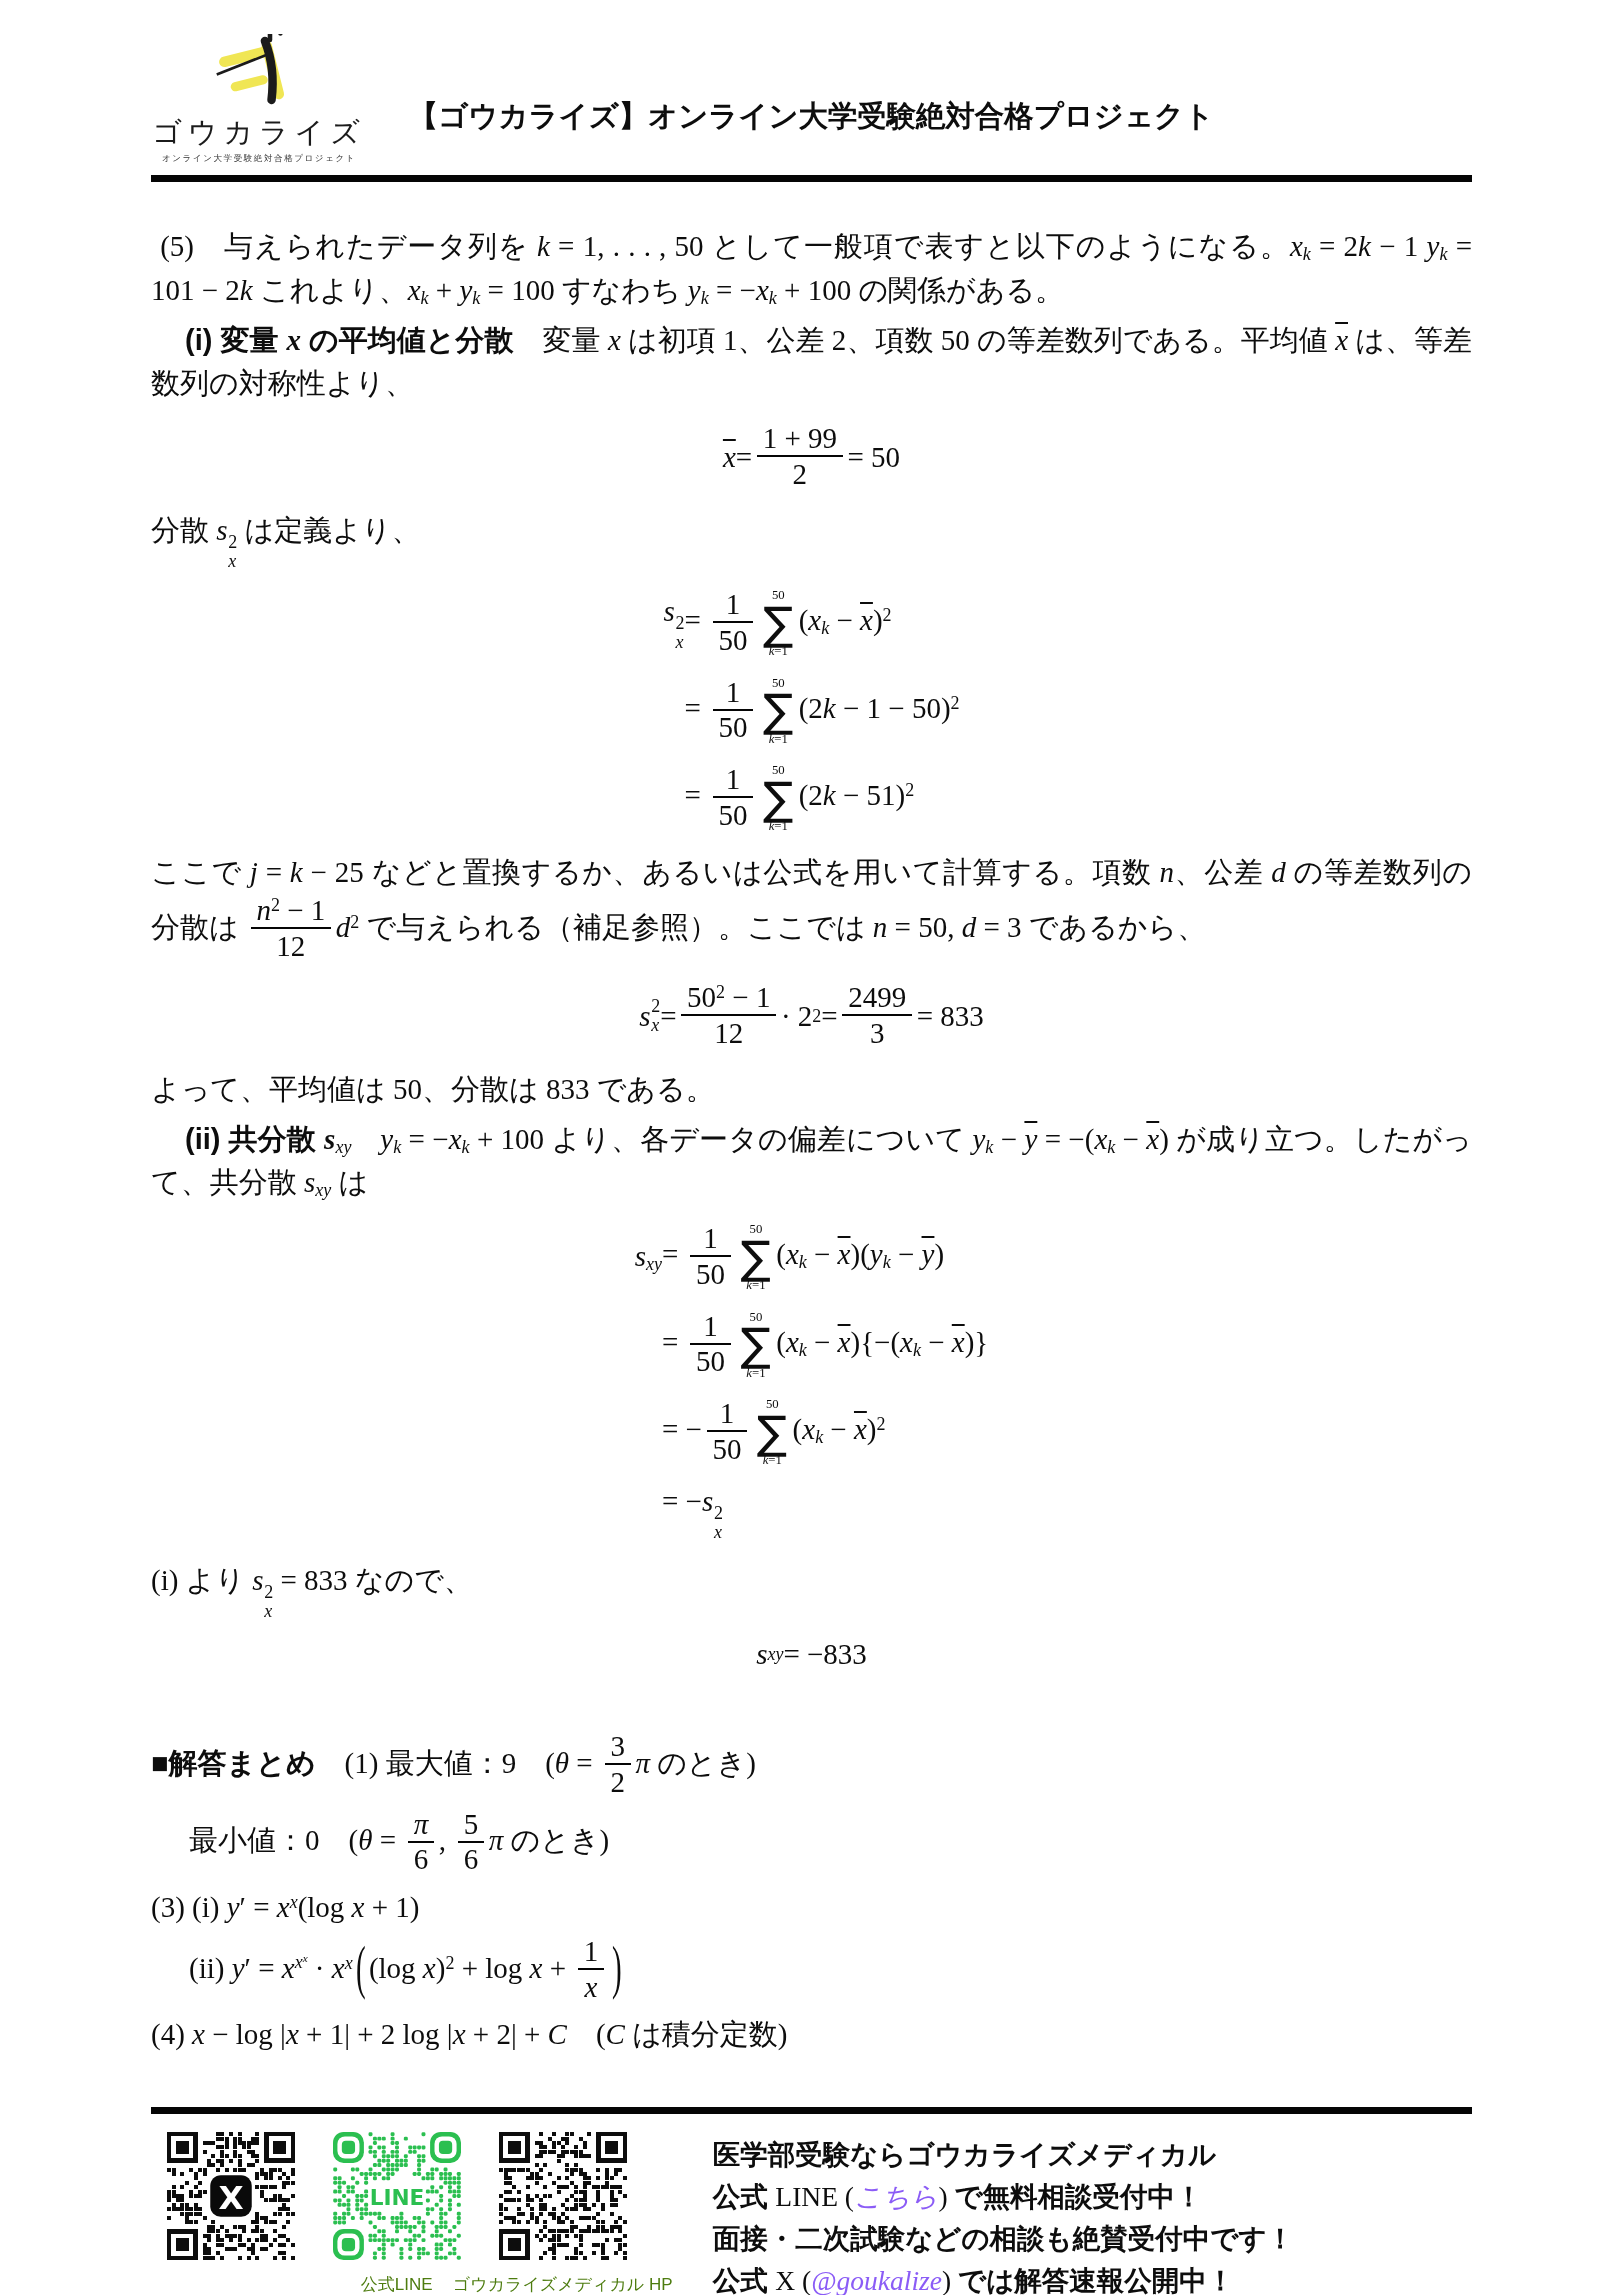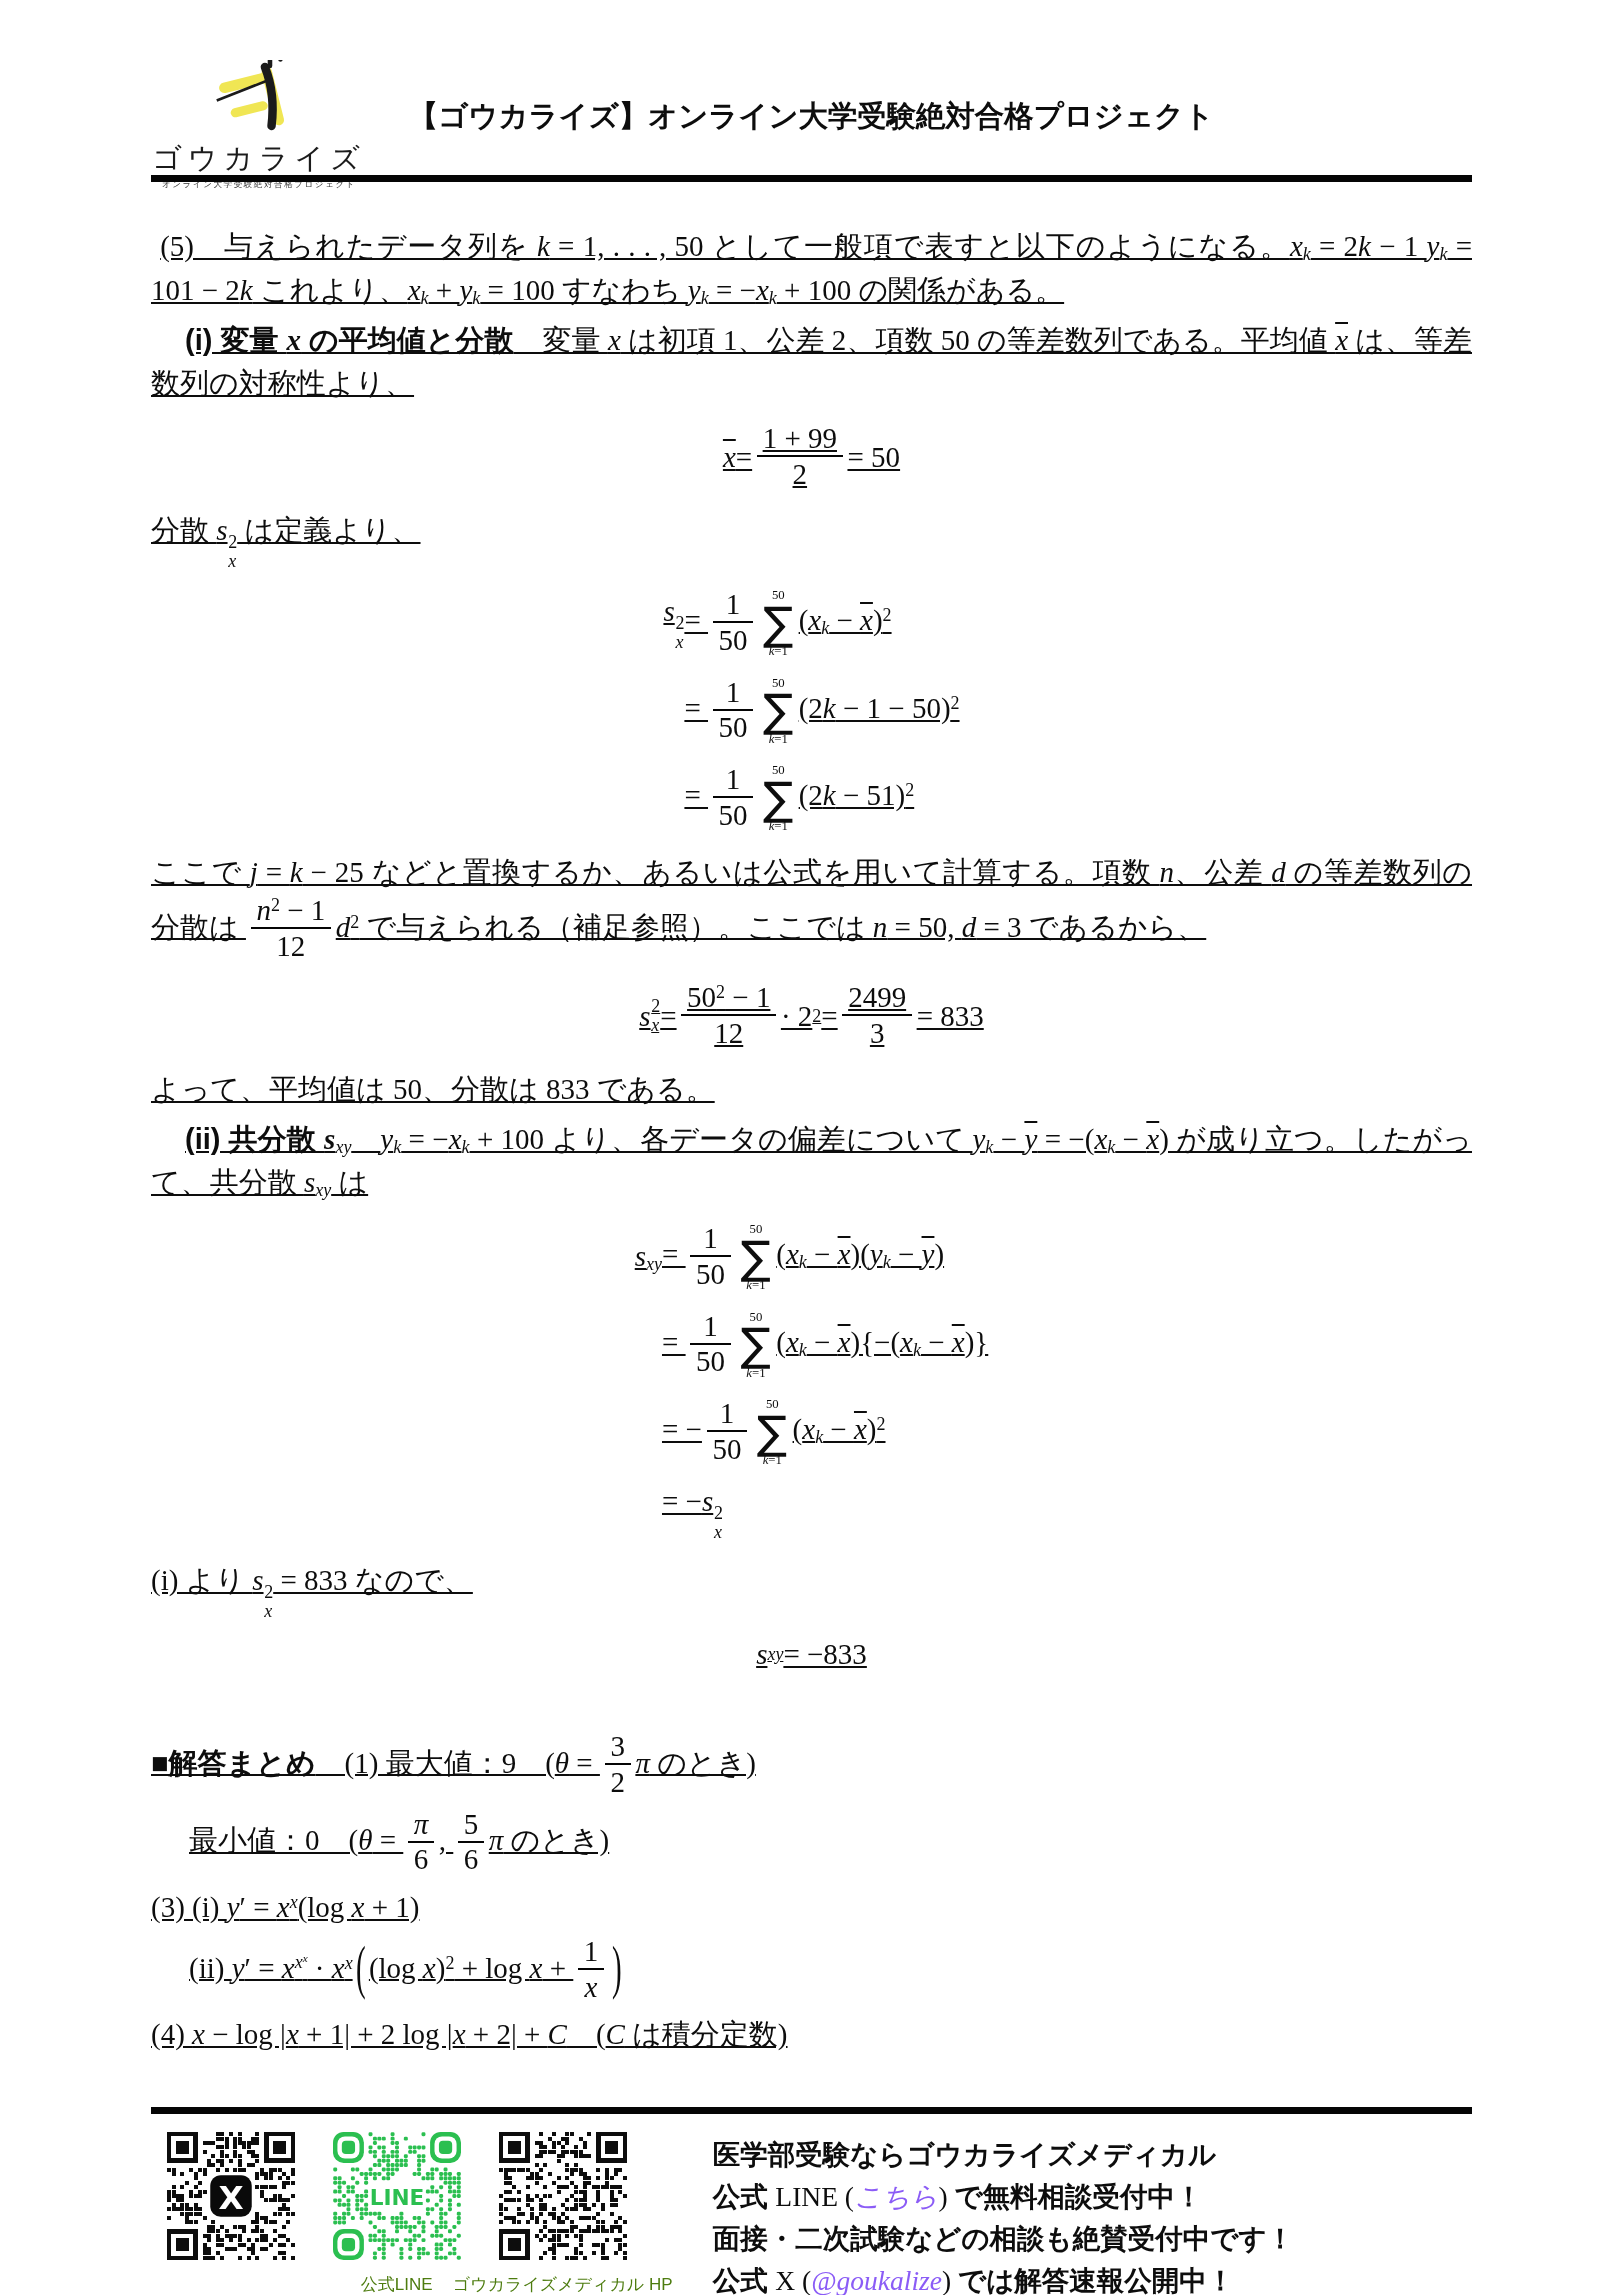--- a/index.html
+++ b/index.html
@@ -3,36 +3,36 @@
 <meta charset="utf-8">
 <style>
   html,body{margin:0;padding:0;}
   body{
     width:1623px;height:2295px;background:#ffffff;color:#0d0d0d;position:relative;
     font-family:"Liberation Serif","DejaVu Serif",serif;font-size:29px;overflow:hidden;
   }
   .content{position:absolute;left:151px;right:151px;top:0;bottom:0;}
   
   .hdr{position:relative;height:182px;}
-  .logo{position:absolute;left:0;top:60px;width:216px;}
+  .logo{position:absolute;left:0;top:34px;width:216px;}
   .logo-mark{display:block;margin:0 auto;}
   .logo-word{font-family:"Liberation Sans","DejaVu Sans",sans-serif;font-weight:400;
     font-size:29px;letter-spacing:5.9px;color:#1b1b1b;text-align:center;line-height:1;}
   .logo-tag{font-family:"Liberation Sans","DejaVu Sans",sans-serif;font-size:8.5px;
     letter-spacing:1.6px;color:#333;text-align:center;margin-top:5.9px;}
   .hdr-l1{padding-top:100px;text-align:center;font-family:"Liberation Sans","DejaVu Sans",sans-serif;
     font-weight:700;font-size:29.4px;line-height:1.1;}
   .hdr-l2{margin-top:19.6px;text-align:center;font-family:"Liberation Sans","DejaVu Sans",sans-serif;
     font-weight:700;font-size:29.4px;line-height:1.1;position:relative;}
   .hdr-page{position:absolute;right:1.3px;bottom:-2.6px;font-family:"Liberation Serif","DejaVu Serif",serif;
     font-weight:400;font-size:29px;}
   .rule{height:7.2px;background:#050505;}
   .hdr .rule{position:absolute;left:0;right:0;bottom:0;}
   
-  .main{position:absolute;top:182px;left:0;right:0;bottom:196px;overflow:hidden;text-decoration:underline;}
+  .main{position:absolute;top:182px;left:0;right:0;bottom:196px;overflow:hidden;}
   .para{font-size:29px;line-height:1.5;text-align:justify;}
   .ind1{text-indent:9.2px;}
   .ind2{text-indent:34px;}
   .mt-p5{margin-top:43px;}
   .mt-sm{margin-top:6.5px;}
   .eq{font-size:29px;display:flex;justify-content:center;align-items:center;}
   .eq-m{margin:17px 0;}
   .align{display:grid;grid-template-columns:auto auto;justify-content:center;align-items:center;
     row-gap:17px;font-size:29px;margin:17px 0;}
   .ac1{text-align:right;}

